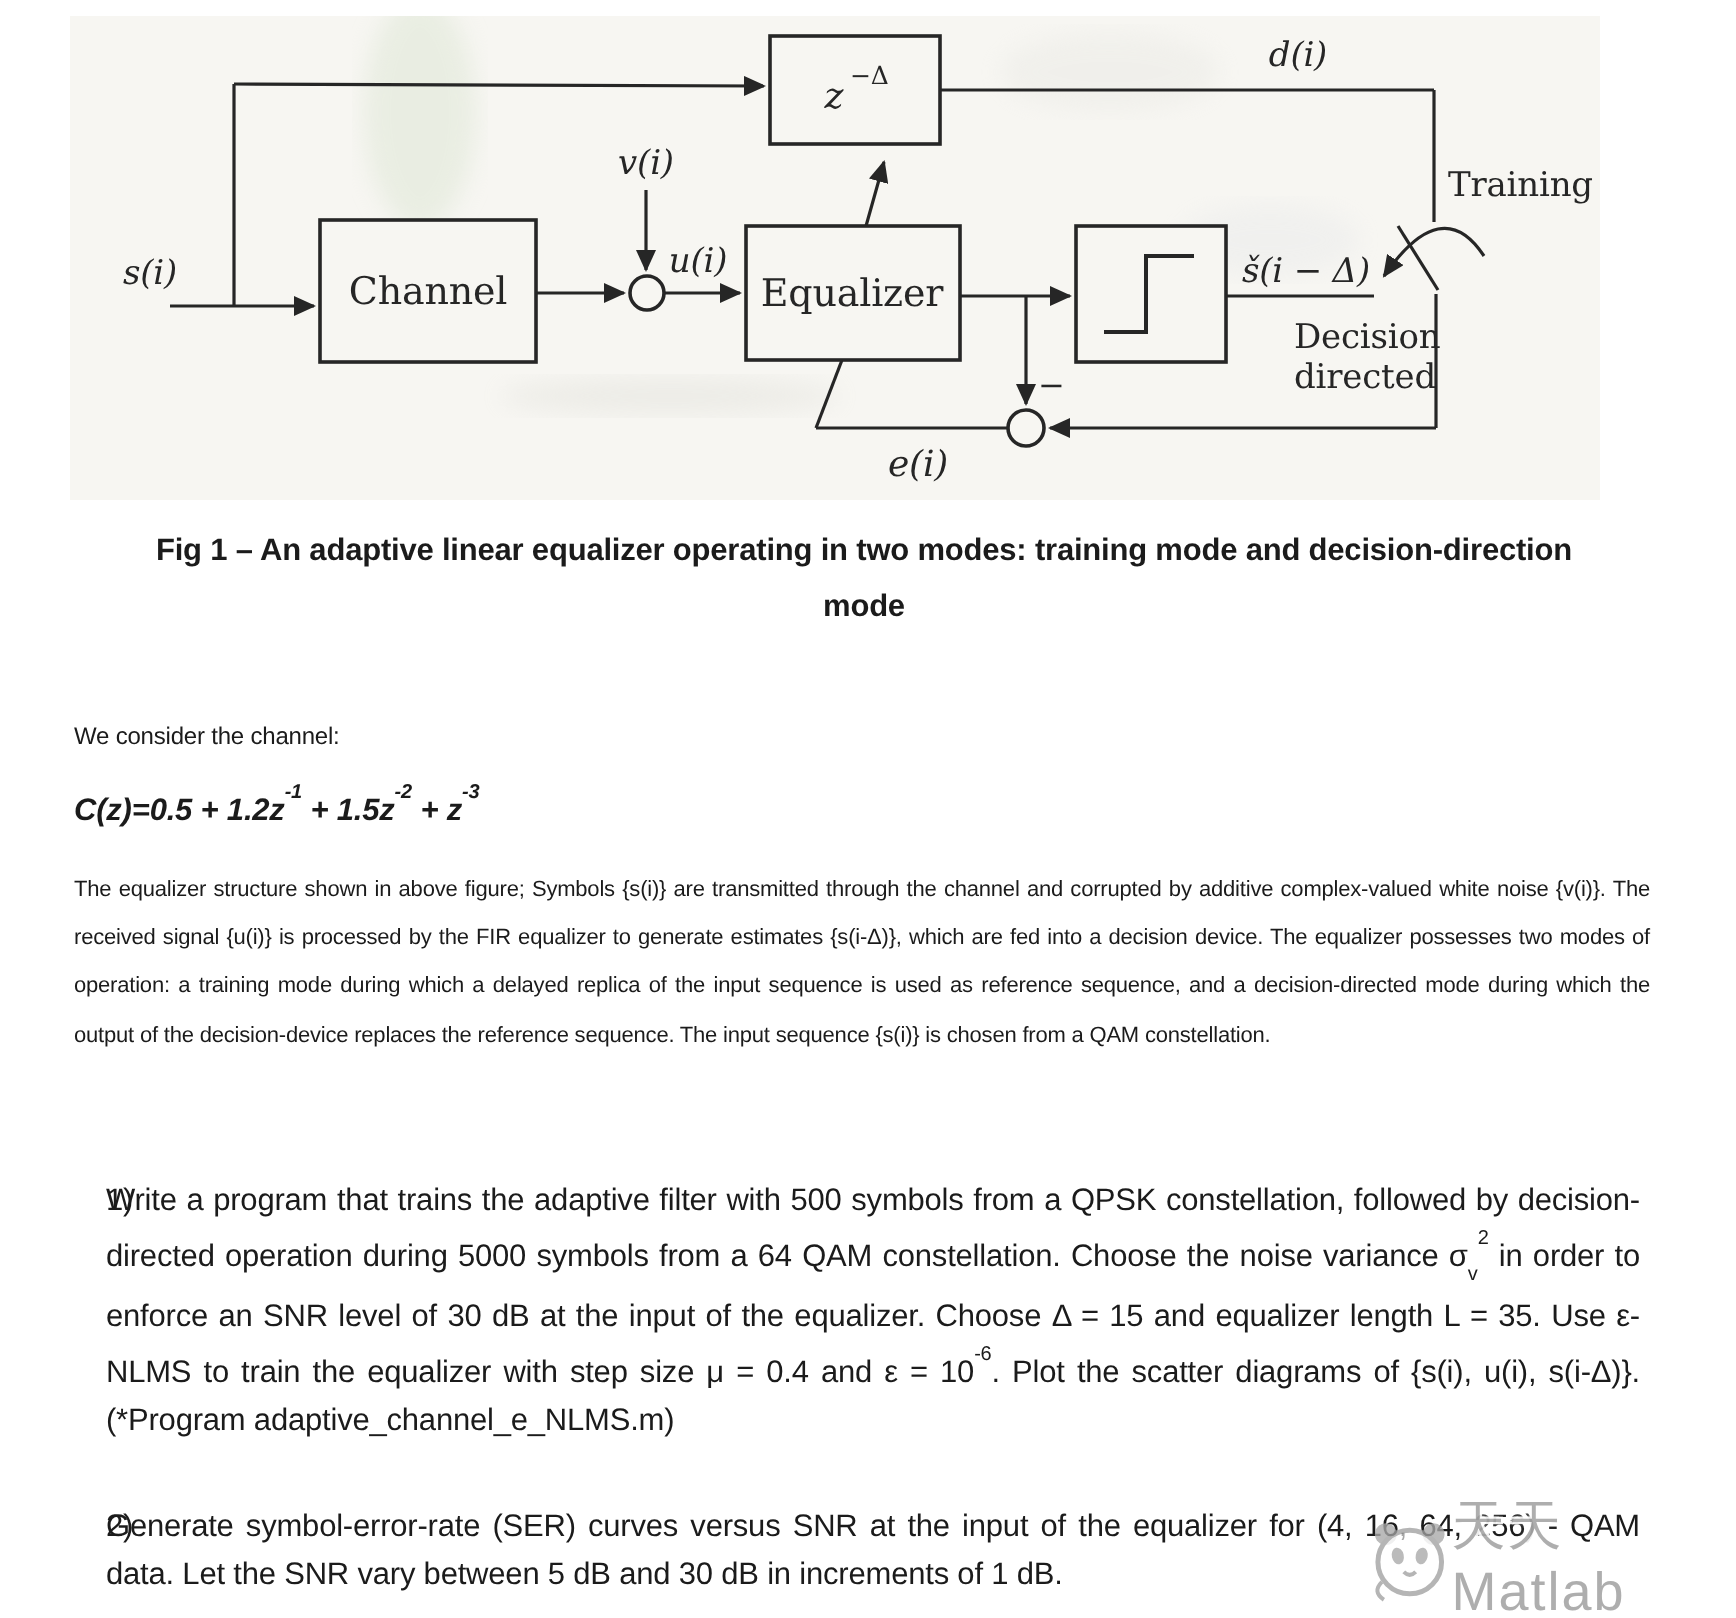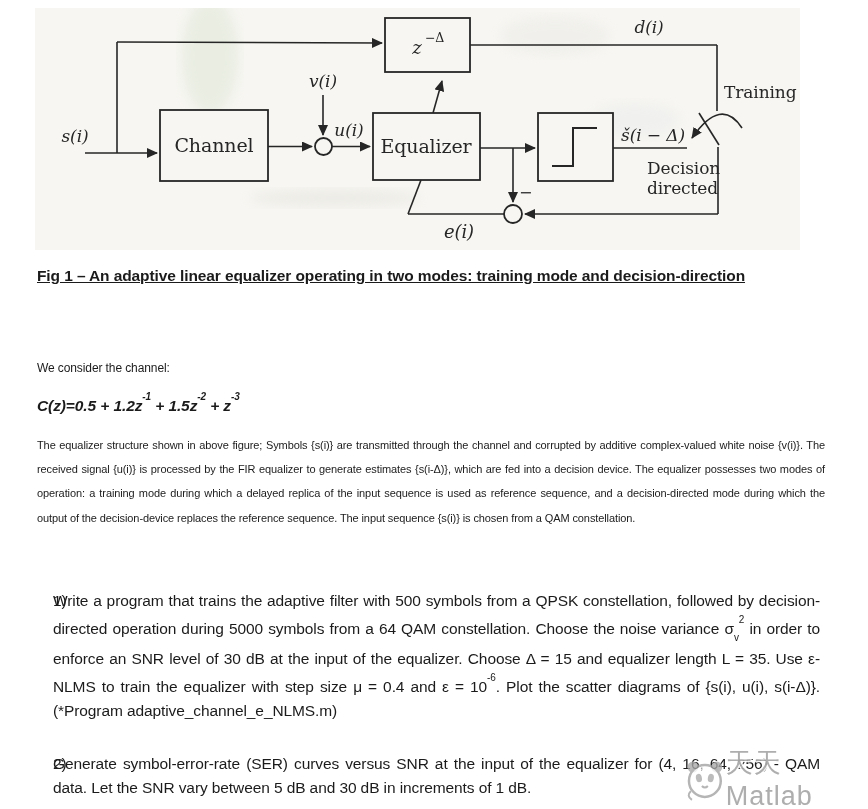--- a/index.html
+++ b/index.html
@@ -11,21 +11,21 @@
   
   .scan{
     position:absolute;left:35px;top:8px;width:765px;height:242px;
     background:#f7f6f2;
   }
   .scan svg{display:block;}
   .diag-serif{font-family:"DejaVu Serif",serif;}
   
   .caption{
     position:absolute;left:37px;top:262px;width:790px;
-    font-weight:bold;font-size:15.5px;line-height:28px;text-decoration:underline;
+    text-align:center;font-weight:bold;font-size:15.5px;line-height:28px;
   }
   .caption div{white-space:nowrap;}
   
   .intro{position:absolute;left:37px;top:361px;font-size:12px;text-align:center;}
   .equation{
     position:absolute;left:37px;top:396px;width:790px;text-align:left;
     font-weight:bold;font-style:italic;font-size:15.5px;
   }
   .equation sup{font-size:10px;position:relative;top:-5px;}
   .para{
@@ -123,20 +123,21 @@
         <text x="391" y="145" font-size="19" text-anchor="middle">Equalizer</text>
         <text x="689" y="90" font-size="17">Training</text>
         <text x="612" y="166" font-size="17">Decision</text>
         <text x="612" y="186" font-size="17">directed</text>
       </g>
     </svg>
   </div>
 
   <div class="caption">
     <div>Fig 1 – An adaptive linear equalizer operating in two modes: training mode and decision-direction</div>
+    <div>mode</div>
   </div>
 
   <div class="intro">We consider the channel:</div>
 
   <div class="equation"><span>C(z)=0.5 + 1.2z</span><sup>-1</sup><span> + 1.5z</span><sup>-2</sup><span> + z</span><sup>-3</sup></div>
 
   <div class="para">The equalizer structure shown in above figure; Symbols {s(i)} are transmitted through the channel and corrupted by additive complex-valued white noise {v(i)}. The received signal {u(i)} is processed by the FIR equalizer to generate estimates {s(i-Δ)}, which are fed into a decision device. The equalizer possesses two modes of operation: a training mode during which a delayed replica of the input sequence is used as reference sequence, and a decision-directed mode during which the output of the decision-device replaces the reference sequence. The input sequence {s(i)} is chosen from a QAM constellation.</div>
 
   <div class="list-item" id="item-1">
     <span class="num">1)</span>

